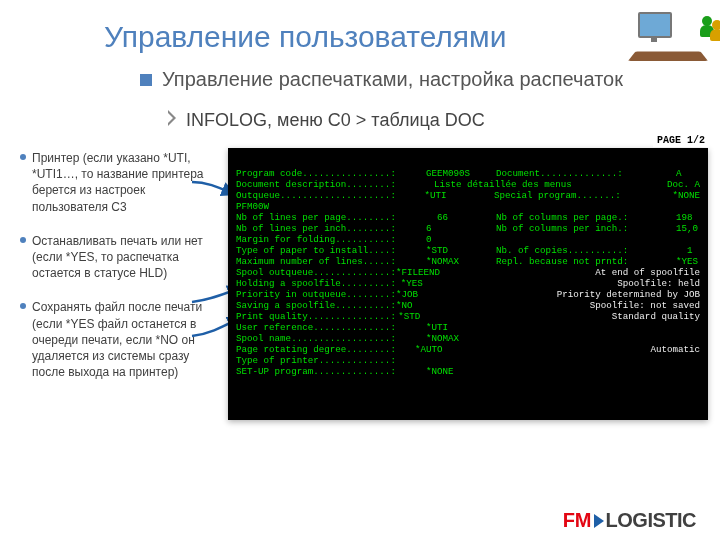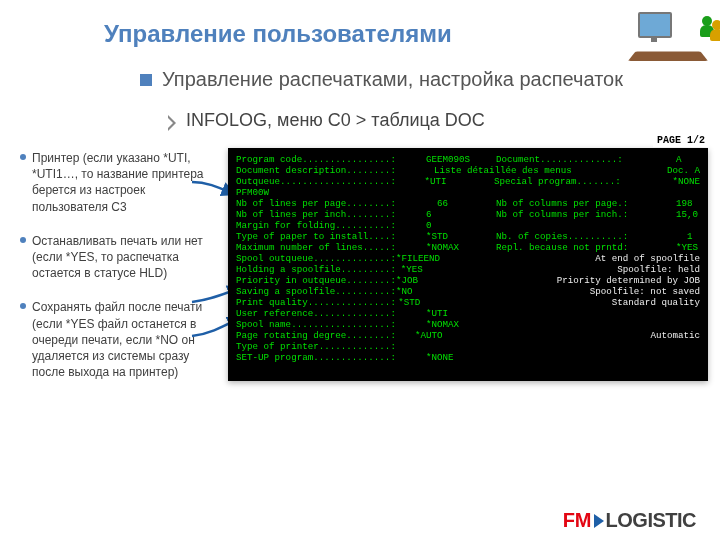--- a/index.html
+++ b/index.html
@@ -1,28 +1,28 @@
 <!DOCTYPE html>
 <html><head>
 <meta charset="utf-8">
 <style>
   html,body{margin:0;padding:0;width:720px;height:540px;font-family:Arial,Helvetica,sans-serif;background:#fff;color:#333;overflow:hidden}
   .slide{position:relative;width:720px;height:540px;}
-  .title{position:absolute;left:104px;top:20px;font-size:24px;color:#4F81BD;font-weight:bold}
+  .title{position:absolute;left:104px;top:20px;font-size:30px;color:#4F81BD;font-weight:normal}
   .subtitle-row{position:absolute;left:140px;top:68px;display:flex;align-items:center;}
   .bullet-sq{width:12px;height:12px;background:#4F81BD;margin-right:10px;flex:none}
   .subtitle{font-size:20px;color:#555}
-  .crumb-row{position:absolute;left:168px;top:110px;display:flex;align-items:flex-end;font-size:18px;color:#444}
+  .crumb-row{position:absolute;left:168px;top:110px;display:flex;align-items:flex-start;font-size:18px;color:#444}
   .chev{width:10px;height:16px;position:relative;margin-right:8px;flex:none}
   .chev::before{content:"";position:absolute;left:0;top:0;width:0;height:0;border-top:8px solid transparent;border-bottom:8px solid transparent;border-left:8px solid #888}
   .chev::after{content:"";position:absolute;left:-3px;top:0;width:0;height:0;border-top:8px solid transparent;border-bottom:8px solid transparent;border-left:8px solid #fff}
   .notes{position:absolute;left:20px;top:150px;width:185px;font-size:12px;color:#404040;line-height:1.35}
   .note{margin-bottom:18px;display:flex}
   .dot{width:6px;height:6px;background:#4F81BD;border-radius:50%;margin-right:6px;margin-top:4px;flex:none}
-  .terminal{position:absolute;left:228px;top:148px;width:480px;height:233px;background:#000;box-shadow:0 2px 6px rgba(0,0,0,0.3);font-family:"Courier New",monospace;font-size:9.2px;color:#0f0;padding:6px 8px 8px;box-sizing:border-box}
+  .terminal{position:absolute;left:228px;top:148px;width:480px;height:272px;background:#000;box-shadow:0 2px 6px rgba(0,0,0,0.3);font-family:"Courier New",monospace;font-size:9.2px;color:#0f0;padding:20px 8px 8px;box-sizing:border-box}
   .page-tag{position:absolute;top:-14px;right:-1px;background:#fff;color:#000;font:bold 10px "Courier New",monospace;padding:1px 4px}
   .trow{display:flex;white-space:pre}
   .k{color:#00e000}
   .v{color:#00e000;}
   .w{color:#eee;text-decoration:none}
   .k2{color:#00e000}
   .col1{width:190px;display:inline-block}
   .col2{width:70px;display:inline-block}
   .col3{width:180px;display:inline-block}
   .arrow{position:absolute;pointer-events:none}

